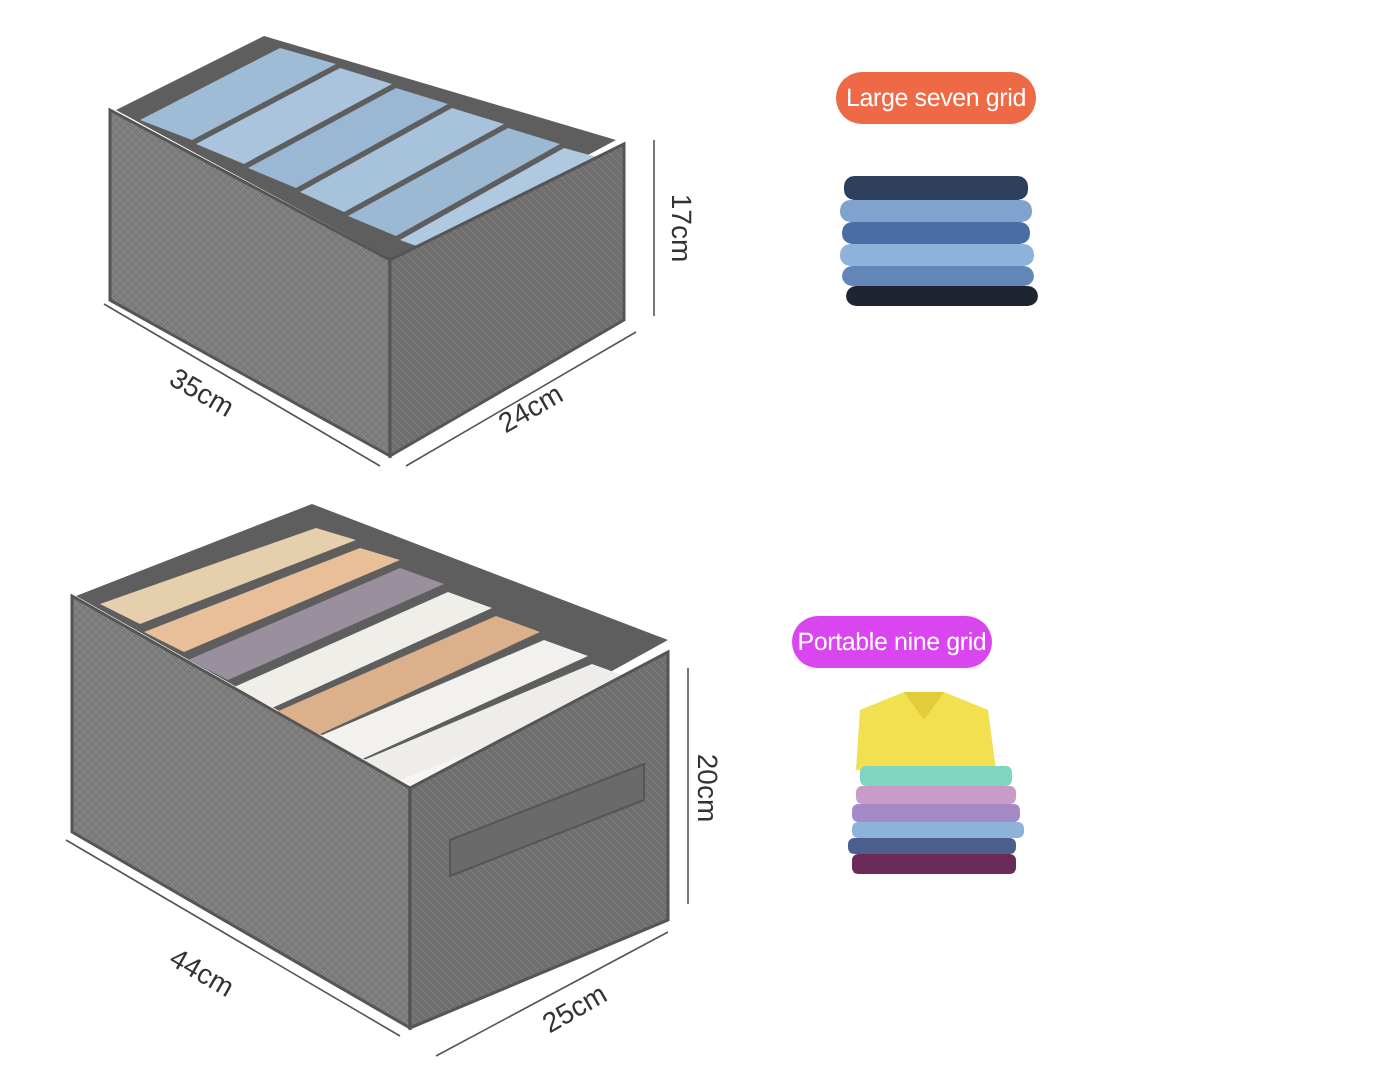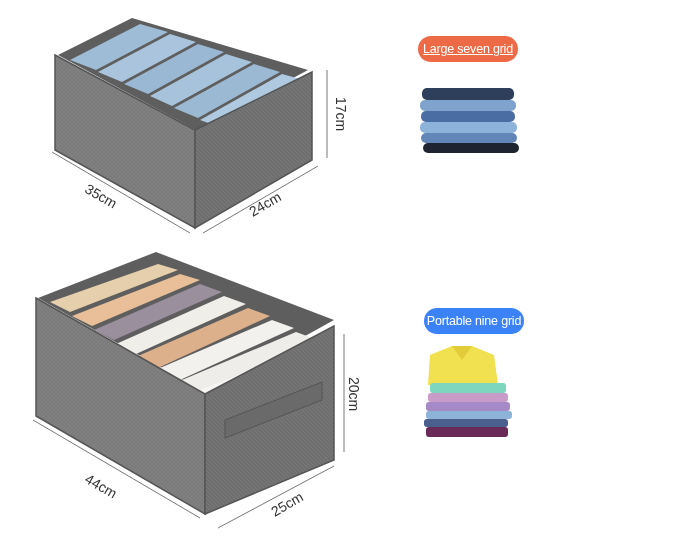--- a/index.html
+++ b/index.html
@@ -71,32 +71,32 @@
 
     <line x1="33" y1="420" x2="200" y2="518" stroke="#555" stroke-width="0.8"></line>
     <line x1="218" y1="528" x2="334" y2="466" stroke="#555" stroke-width="0.8"></line>
     <line x1="344" y1="334" x2="344" y2="452" stroke="#555" stroke-width="0.8"></line>
   </svg>
   <div class="dim-label" style="left:84px;top:478px;transform:rotate(30deg);">44cm</div>
   <div class="dim-label" style="left:270px;top:496px;transform:rotate(-30deg);">25cm</div>
   <div class="dim-label" style="left:337px;top:386px;transform:rotate(90deg);">20cm</div>
 </div>
 
-<div class="badge" style="left:418px;top:36px;width:100px;background:#ee6a47;text-decoration:underline;">Large seven grid</div>
+<div class="badge" style="left:418px;top:36px;width:100px;background:#ee6a47;">Large seven grid</div>
 
 <svg width="689" height="542" style="pointer-events:none;">
   <rect x="422" y="88" width="92" height="12" rx="5" fill="#2e3f5c"></rect>
   <rect x="420" y="100" width="96" height="11" rx="5" fill="#7fa3cc"></rect>
   <rect x="421" y="111" width="94" height="11" rx="5" fill="#4a6ea3"></rect>
   <rect x="420" y="122" width="97" height="11" rx="5" fill="#8db3da"></rect>
   <rect x="421" y="133" width="96" height="10" rx="5" fill="#6286b8"></rect>
   <rect x="423" y="143" width="96" height="10" rx="5" fill="#1f2530"></rect>
 </svg>
 
-<div class="badge" style="left:424px;top:308px;width:100px;background:#3b82f6;">Portable nine grid</div>
+<div class="badge" style="left:396px;top:308px;width:100px;background:#d946ef;">Portable nine grid</div>
 
 <svg width="689" height="542" style="pointer-events:none;">
   <path d="M430 355 L452 346 L472 346 L494 355 L498 385 L428 385 Z" fill="#f1e04f"></path>
   <polygon points="452,346 462,360 472,346" fill="#e2cc3a"></polygon>
   <rect x="430" y="383" width="76" height="10" rx="3" fill="#7fd6be"></rect>
   <rect x="428" y="393" width="80" height="9" rx="3" fill="#c99bc9"></rect>
   <rect x="426" y="402" width="84" height="9" rx="3" fill="#a58ac7"></rect>
   <rect x="426" y="411" width="86" height="8" rx="3" fill="#8eb3d8"></rect>
   <rect x="424" y="419" width="84" height="8" rx="3" fill="#4a5f8e"></rect>
   <rect x="426" y="427" width="82" height="10" rx="3" fill="#6a2a58"></rect>

